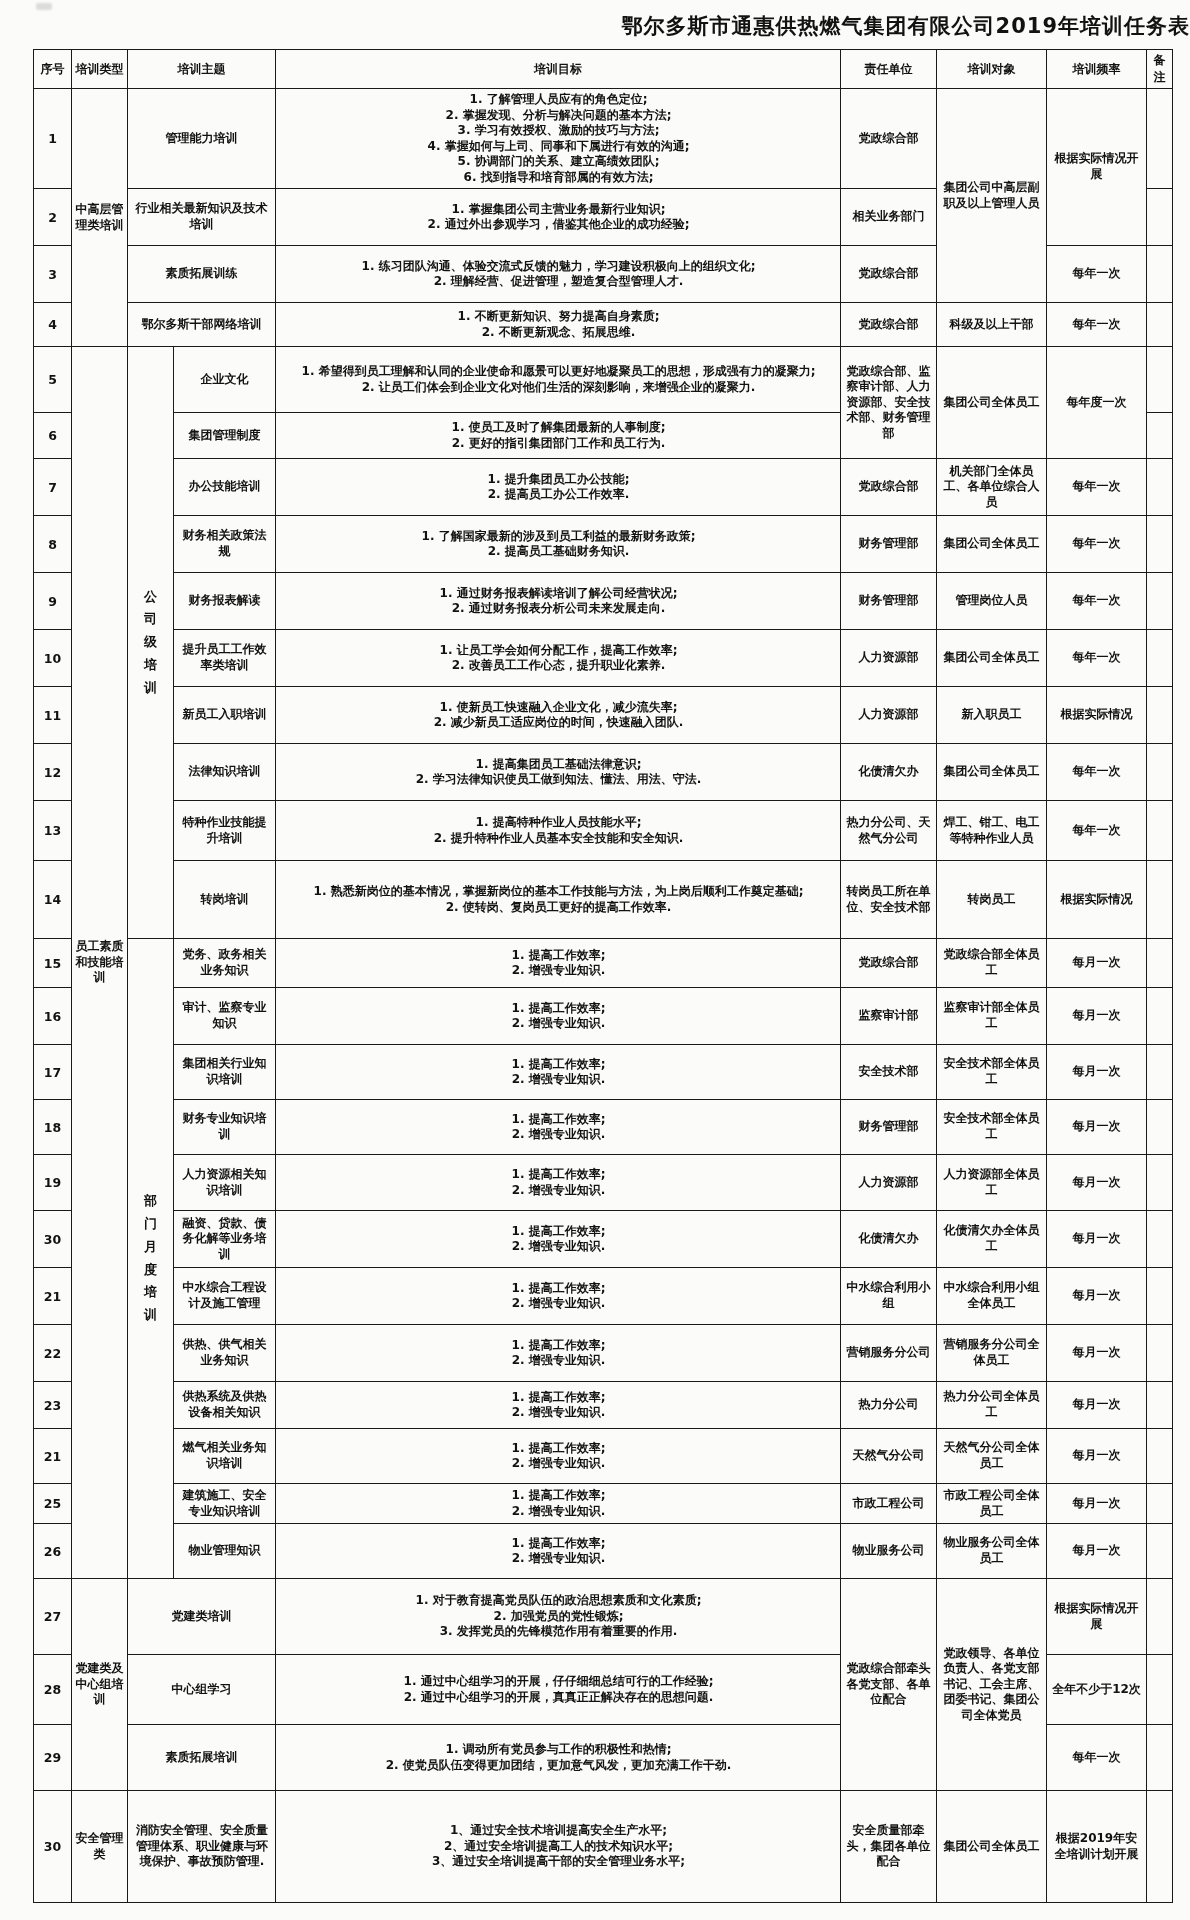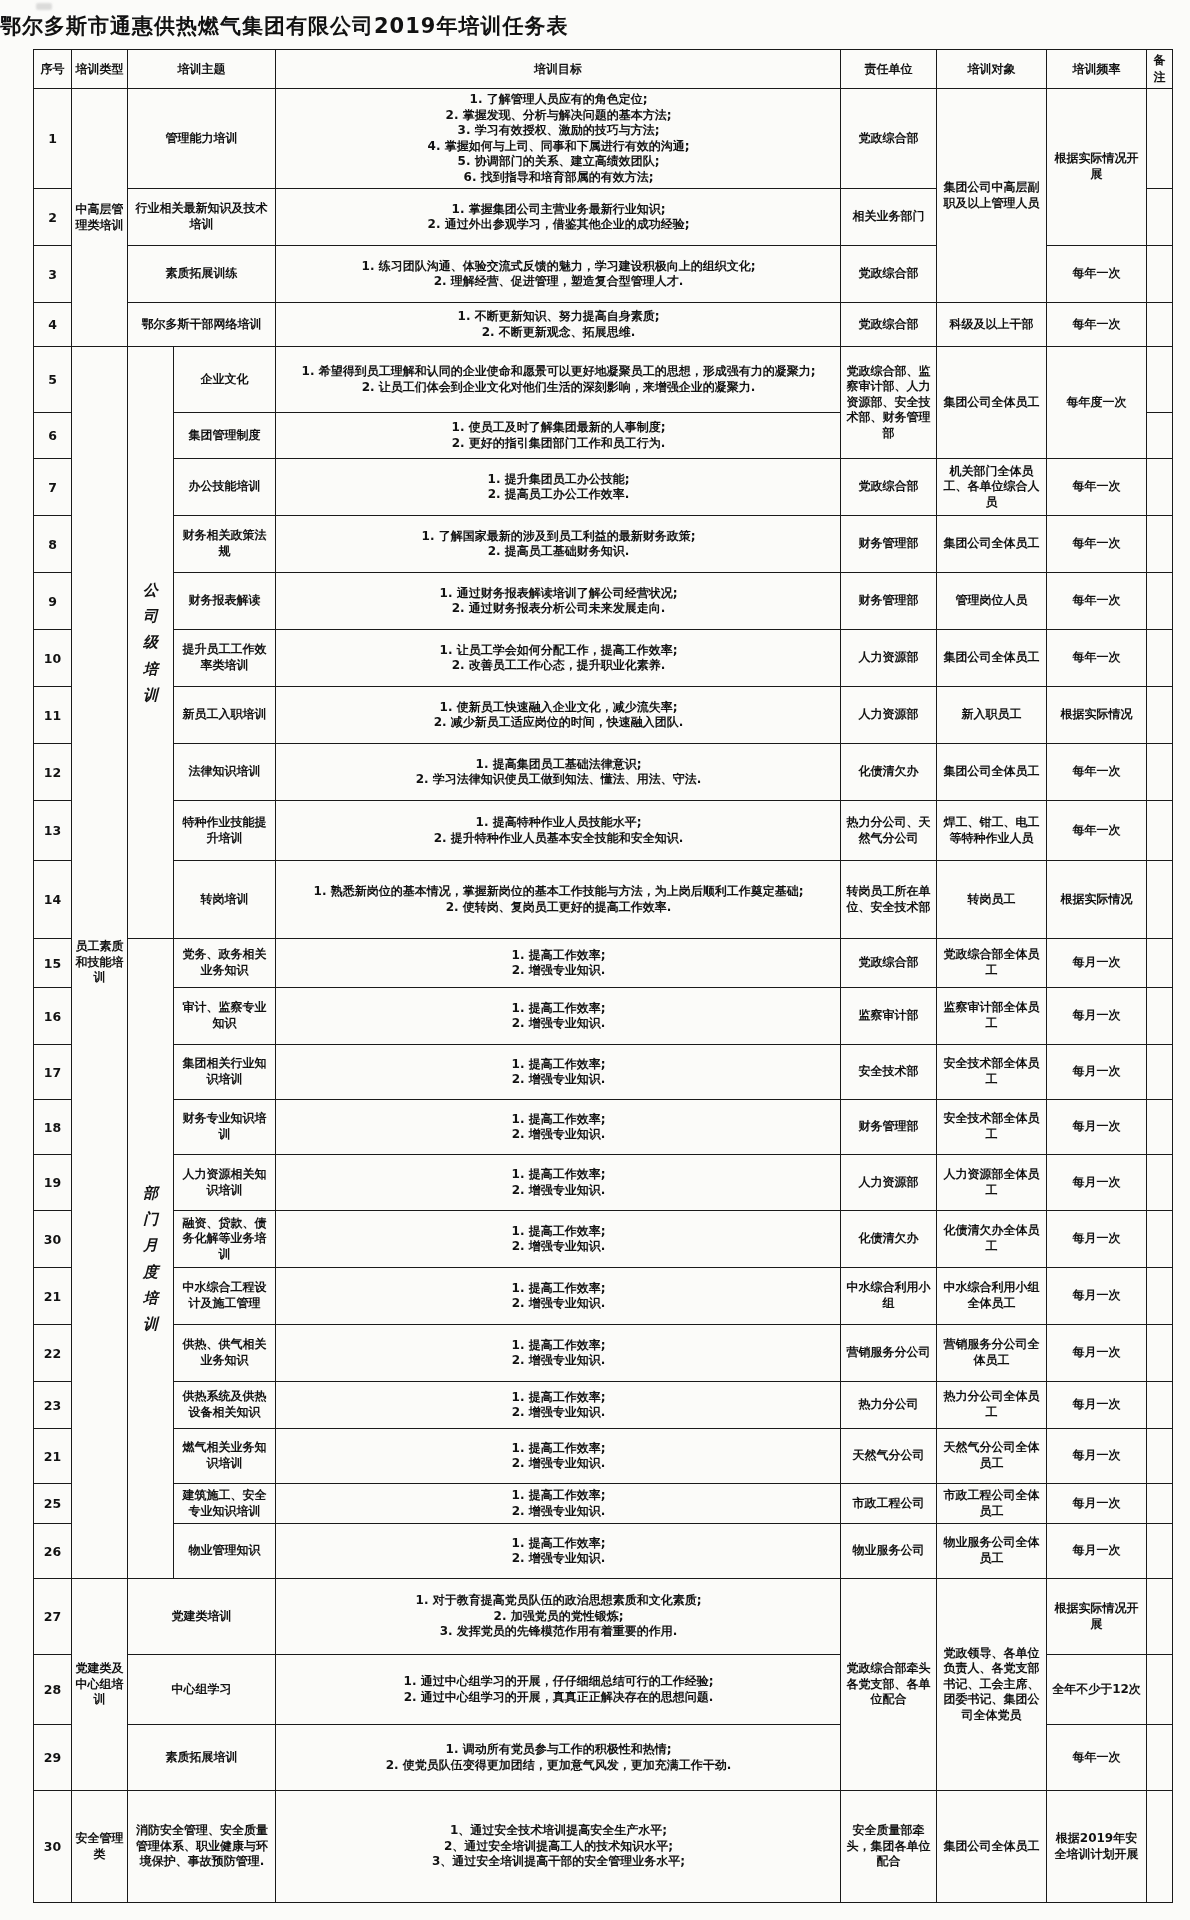--- a/index.html
+++ b/index.html
@@ -5,33 +5,33 @@
   html,body { margin:0; padding:0; }
   body {
     width:1190px; height:1920px;
     background:#fbfbf9;
     font-family:"DejaVu Sans","Liberation Sans",sans-serif;
     color:#121212;
     position:relative;
   }
   .smudge { position:absolute; top:3px; left:36px; width:16px; height:7px;
             background:#b5b5b5; opacity:.45; filter:blur(1.2px); border-radius:2px; }
-  .title { text-align:left; font-size:21px; font-weight:bold;
+  .title { text-align:right; font-size:21px; font-weight:bold;
            padding-top:12px; letter-spacing:1px; }
   table { border-collapse:collapse; table-layout:fixed;
           margin:9px 0 0 33px; width:1123px; }
   td { border:1.6px solid #1a1a1a; font-weight:bold;
        vertical-align:middle; padding:2px 3px; overflow:hidden; }
   .hd { text-align:center; font-size:12px; height:24px; }
   .s { text-align:center; font-size:12.5px; }
   .c { text-align:center; font-size:12px; line-height:1.3; }
   .g { font-size:12px; line-height:15.5px; white-space:pre-line;
        text-align:center; padding-left:5px; padding-right:4px; }
   .vert { display:inline-block; width:1.05em; word-break:break-all;
-          line-height:1.75; font-size:15px;font-style:italic; }
+          line-height:1.75; font-size:13px; }
 </style>
 </head>
 <body>
 
 <div class="smudge"></div>
 <div class="title">鄂尔多斯市通惠供热燃气集团有限公司2019年培训任务表</div>
 
 <table>
   <colgroup>
     <col style="width:38px">

